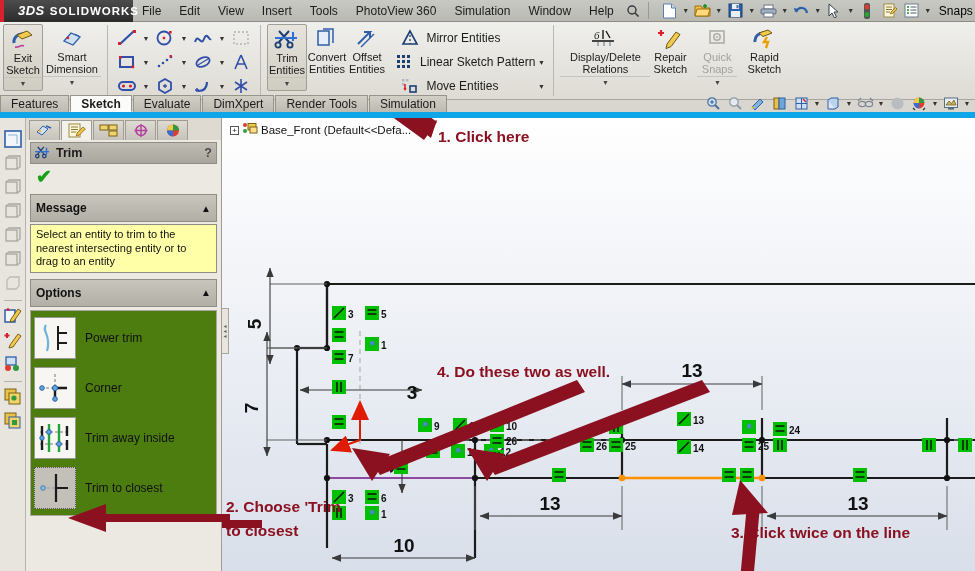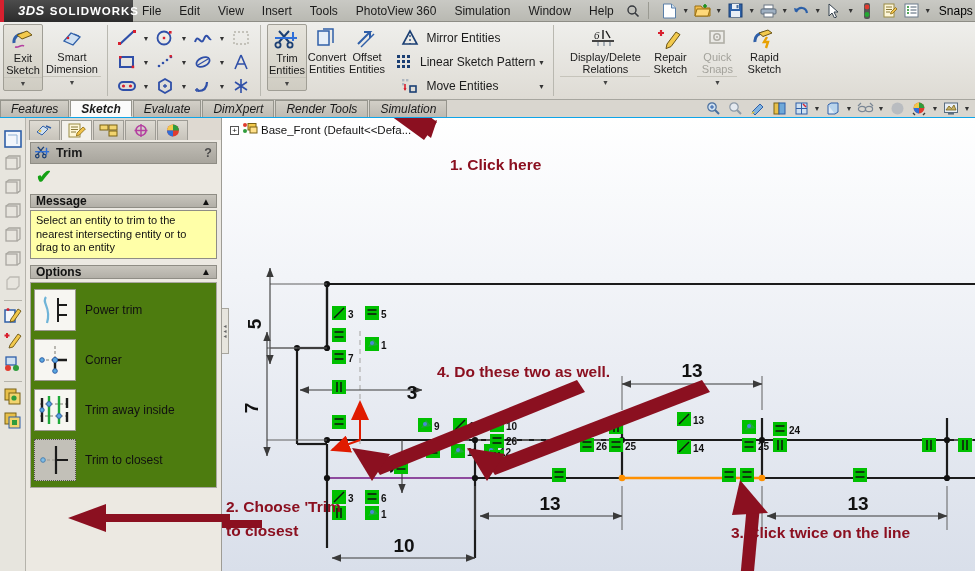--- a/index.html
+++ b/index.html
@@ -66,22 +66,21 @@
   .srow { display:flex; align-items:center; height:24px; }
   .sicon { width:26px; height:22px; display:flex; align-items:center; justify-content:center;}
   .sarrow{ font-size:7px; color:#333; width:12px; text-align:center;}
   .menrow { display:flex; align-items:center; height:24px; min-width:150px;}
   .menrow .lbl { font-size:12px; margin-left:3px; color:#1b1b1b; }
 
   
   .tabstrip {
     position:absolute; left:0; top:100px; width:975px; height:18px;
     background:#d9d6cf; display:flex; align-items:flex-end;
-    border-bottom:1px solid #0ea5e9;
-    font-style:italic;
+    border-bottom:6px solid #0ea5e9;
   }
   .tab {
     height:17px; padding:0 10px; font-size:12px; display:flex; align-items:center;
     background: linear-gradient(#d2cfc7,#bdbab2);
     border:1px solid #96958d; border-bottom:none; margin-right:1px; color:#1b1b1b;
   }
   .tab.active { background:#fbfbfa; font-weight:bold; border-bottom:1px solid #fbfbfa;}
   .viewtools {
     margin-left:auto; display:flex; align-items:center; gap:0px; padding-right:3px;
     height:18px;
@@ -110,21 +109,21 @@
   }
   .pmtab.active{ background:#f3f1ec; }
   .pmhead {
     margin:2px 4px 0 4px; height:22px; background:linear-gradient(#bfbcb4,#a8a59d);
     border:1px solid #8f8d85; display:flex; align-items:center; padding:0 4px;
     font-weight:bold; font-size:12.5px; color:#1b1b1b;
   }
   .pmhead .q { margin-left:auto; font-weight:bold; color:#4a4a4a;}
   .okrow{ height:26px; display:flex;align-items:center; padding-left:10px;}
   .secthead {
-    margin:4px 4px 0 4px; height:14px; background:linear-gradient(#c8c5bd,#b2afa7);
+    margin:4px 4px 0 4px; height:28px; background:linear-gradient(#c8c5bd,#b2afa7);
     border:1px solid #8f8d85; display:flex; align-items:center; padding:0 5px;
     font-weight:bold; font-size:12px; color:#111;
   }
   .secthead .chev{ margin-left:auto; font-size:10px;}
   .msgbox {
     margin:2px 4px 0 4px; background:#ffffa8; border:1px solid #8f8d85;
     padding:3px 5px; font-size:11px; line-height:13.5px; color:#111; min-height:48px;
   }
   .optlist { margin:3px 4px 0 4px; background:#4d7c0f; border:1px solid #a9a7a0; padding:2px 0;}
   .optrow { display:flex; align-items:center; height:50px; padding-left:3px;}
@@ -1133,21 +1132,21 @@
       </g>
     </svg>
 
     <svg style="position:absolute;left:-200px;top:385px;" width="260" height="60">
       <g fill="#8b1020">
         <path d="M240 25 L75 25 L75 17 L240 17 Z"></path>
         <path d="M48 21 L86 6 L86 36 Z"></path>
       </g>
     </svg>
 
-    <div class="anno" style="left:228px; top:10px;margin-top:28px;">1. Click here</div>
+    <div class="anno" style="left:216px; top:10px;">1. Click here</div>
     <div class="anno" style="left:215px; top:245px;">4. Do these two as well.</div>
     <div class="anno" style="left:509px; top:406px;">3. Click twice on the line</div>
   </div>
 
   <div class="anno" style="position:absolute; left:226px; top:498px;">2. Choose 'Trim</div>
   <div class="anno" style="position:absolute; left:226px; top:522px;">to closest</div>
   <svg style="position:absolute; left:60px; top:502px;" width="175" height="40">
     <g fill="#8b1020">
       <path d="M170 12 L36 12 L36 20 L170 20 Z"></path>
       <path d="M8 16 L46 2 L46 30 Z"></path>

